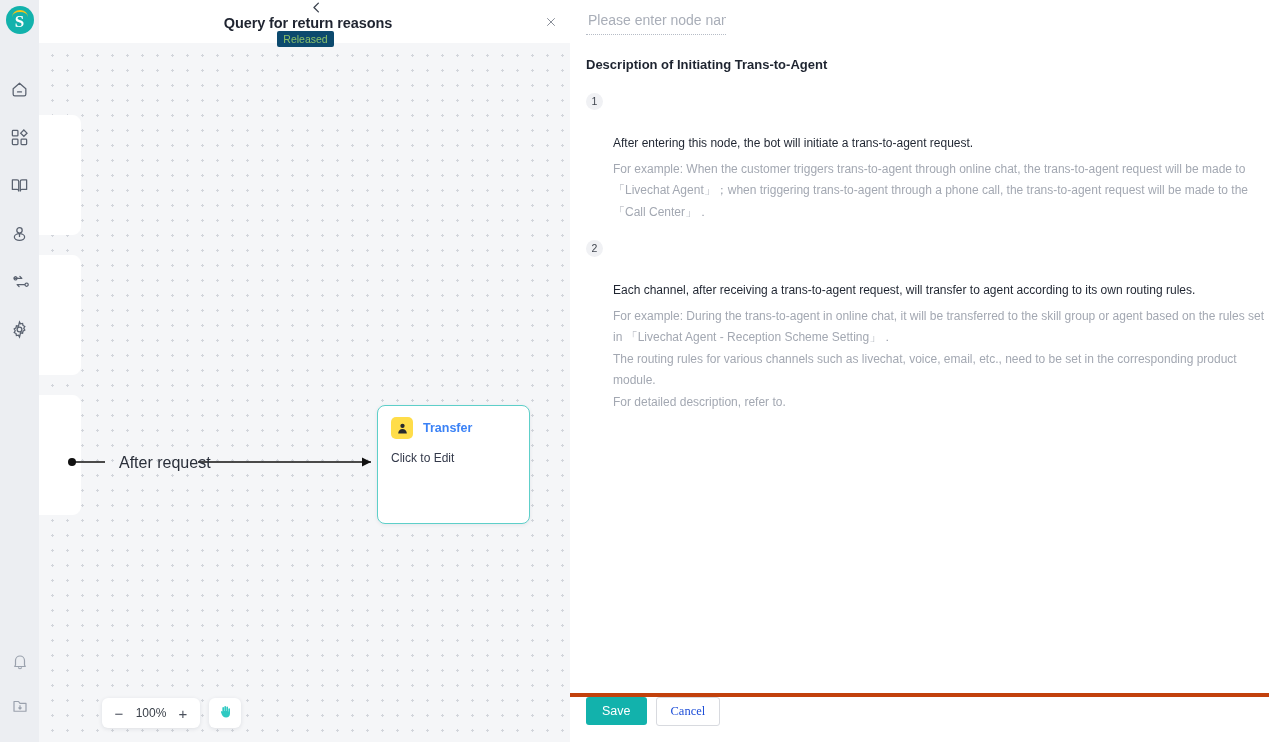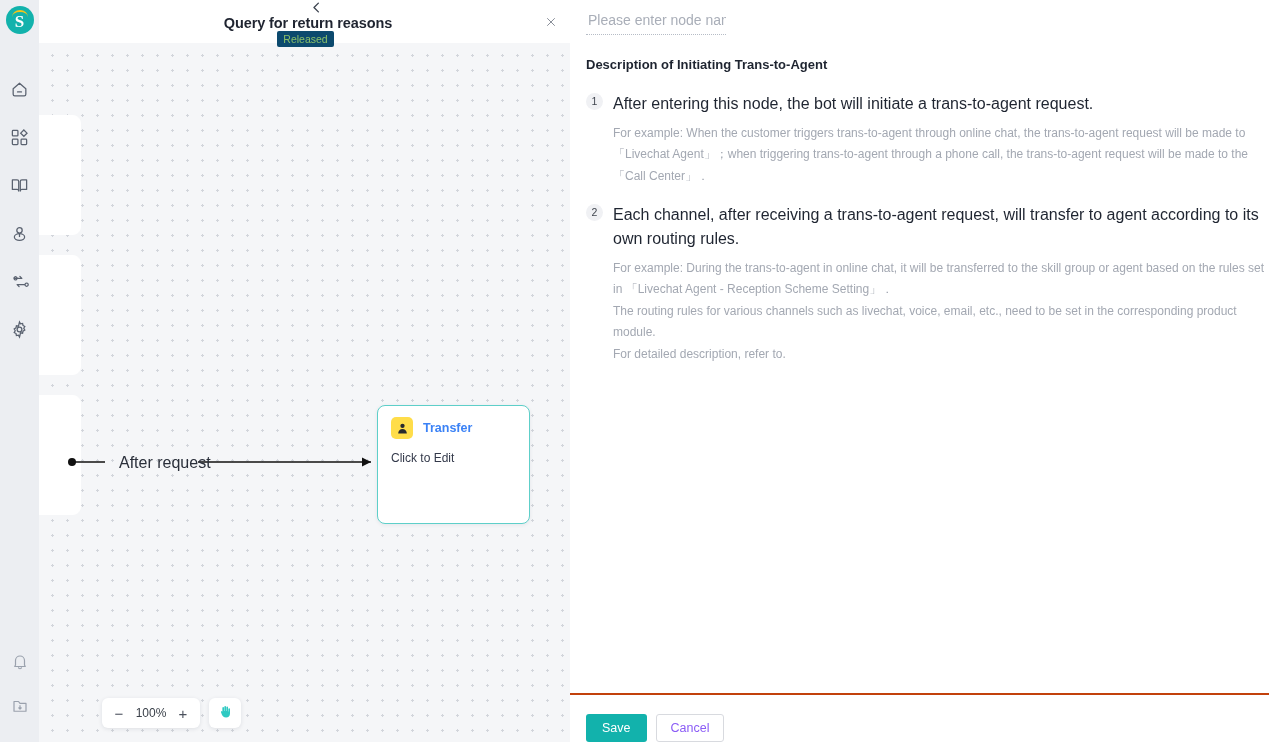--- a/index.html
+++ b/index.html
@@ -187,42 +187,42 @@
     margin-bottom: 20px;
   }
   .step { display: flex; margin-bottom: 4px; }
   .step-num {
     flex: 0 0 17px; width: 17px; height: 17px; border-radius: 50%;
     background: #f0f1f4; color: #40464f;
     font-size: 10.5px; line-height: 17px; text-align: center;
     margin-top: 1px;
   }
   .step-main {
-    margin-left: 10px; font-size: 16px; color: #1f2531; line-height: 1.5;
+    margin-left: 10px; font-size: 12px; color: #1f2531; line-height: 1.5; margin-top: 42px;
   }
   .step-sub {
     margin: 7px 0 16px 27px;
     font-size: 12px; color: #a3a8b2; line-height: 1.78;
     max-width: 660px;
   }
   .panel-footer {
-    height: 49px; border-top: 2px solid #c2410c;
-    display: flex; align-items: flex-end; padding-left: 16px; gap: 9px;
+    height: 49px; border-top: 4px solid #c2410c;
+    display: flex; align-items: flex-start; padding-left: 16px; gap: 9px;
   }
   .btn-save {
     background: #12b2ac; color: #fff;
     border: none; border-radius: 3px;
     font-size: 12.5px; padding: 7px 16px; cursor: pointer;
     font-family: "Liberation Sans", sans-serif;
   }
   .btn-cancel {
-    background: #fff; color: #8b5cf6;
+    background: #fff; color: #1d4ed8;
     border: 1px solid #d8dadf; border-radius: 3px;
     font-size: 12.5px; padding: 6px 14px; cursor: pointer;
-    font-family: Liberation Sans, sans-serif;
+    font-family: Liberation Serif, serif;
   }
 </style>
 </head>
 <body>
 
 <div class="app">
 
   <div class="rail">
     <div class="logo">
       <div class="arc"></div>

